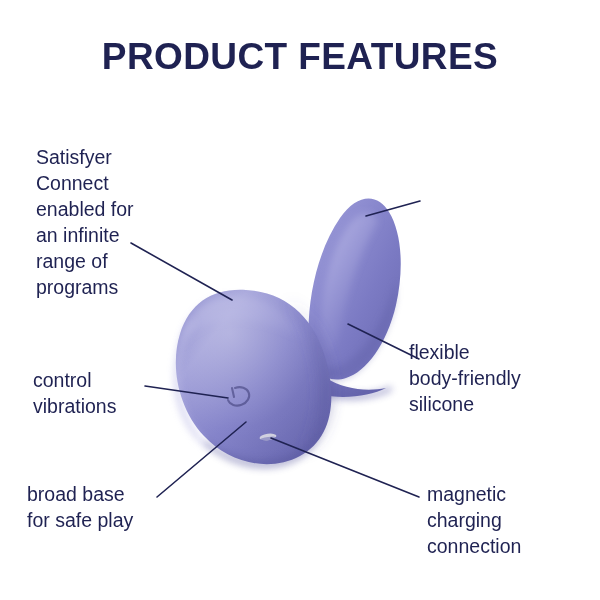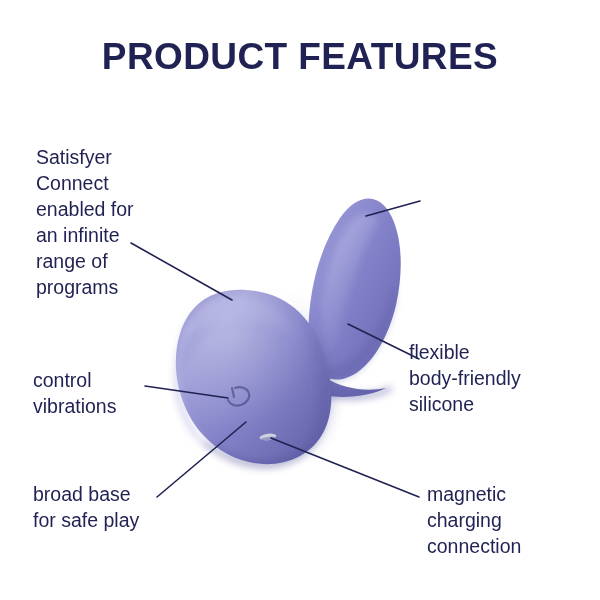--- a/index.html
+++ b/index.html
@@ -39,21 +39,21 @@
     font-family: "Liberation Sans", sans-serif;
     white-space: pre-line;
   }
   .callout.left  { text-align: left; }
   .callout.right { text-align: left; }
 
   #callout-connect     { left: 36px;  top: 145px; width: 150px; }
   #callout-oval        { left: 427px; top: 174px; width: 160px; }
   #callout-control     { left: 33px;  top: 368px; width: 150px; }
   #callout-flexible    { left: 409px; top: 340px; width: 160px; }
-  #callout-broadbase   { left: 33px;  top: 482px; width: 160px; }
+  #callout-broadbase   { left: 27px;  top: 482px; width: 160px; }
   #callout-magnetic    { left: 427px; top: 482px; width: 160px; }
 
   #product-svg, #leaders-svg {
     position: absolute;
     left: 0;
     top: 0;
     width: 600px;
     height: 600px;
   }
   #leaders-svg { pointer-events: none; }

